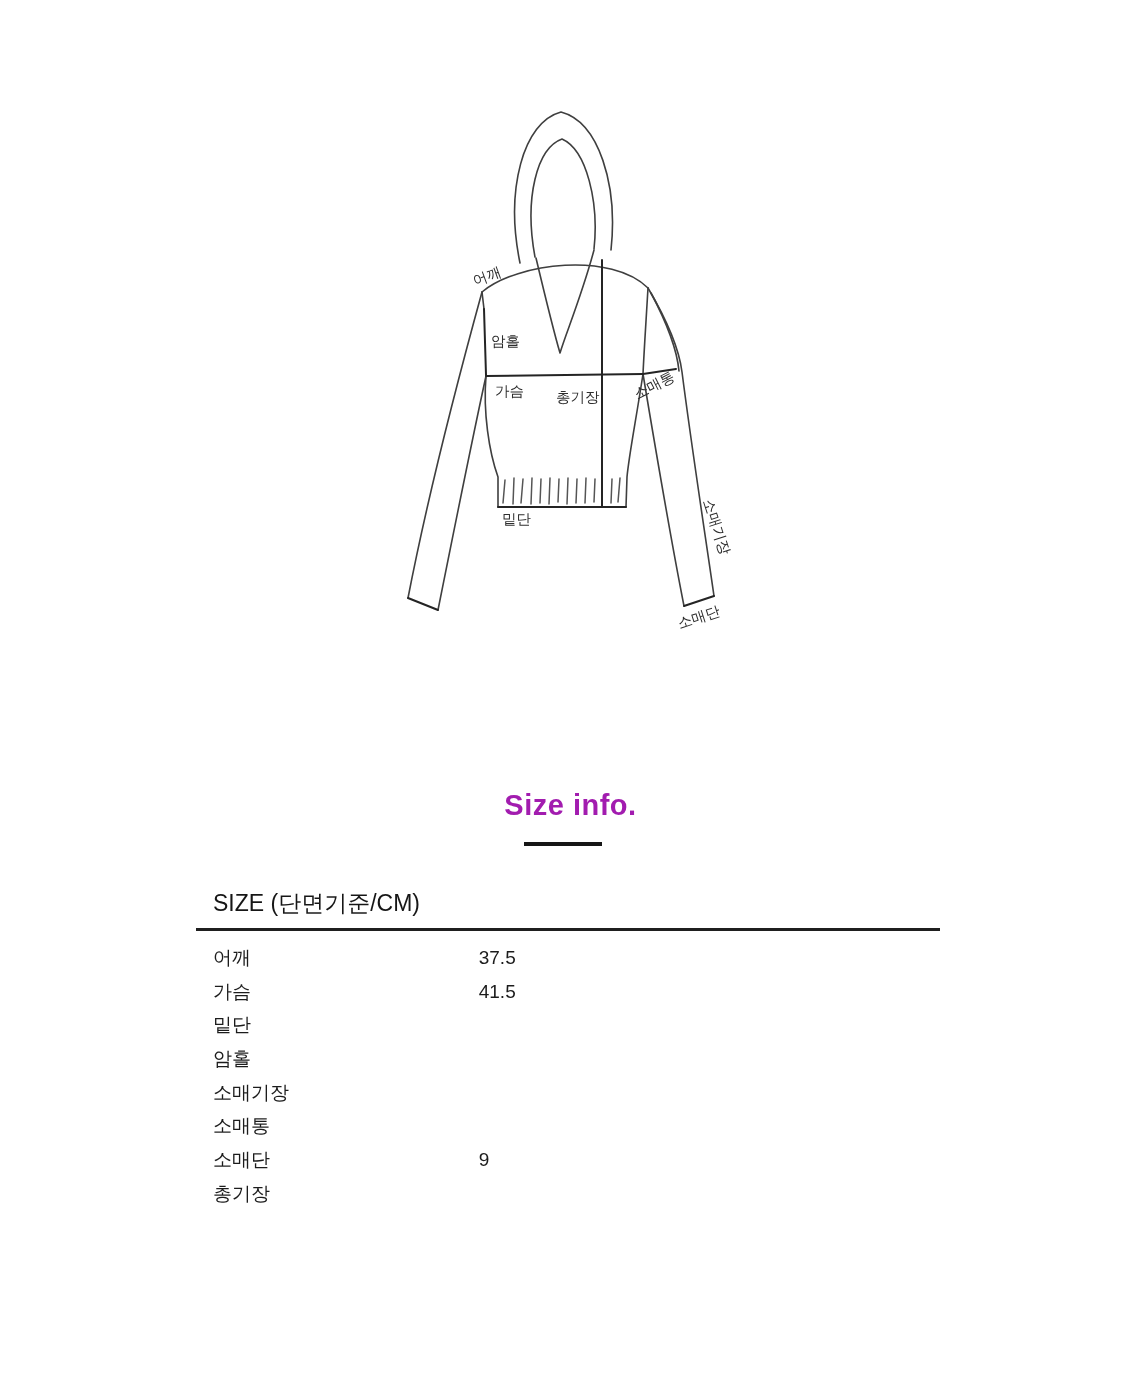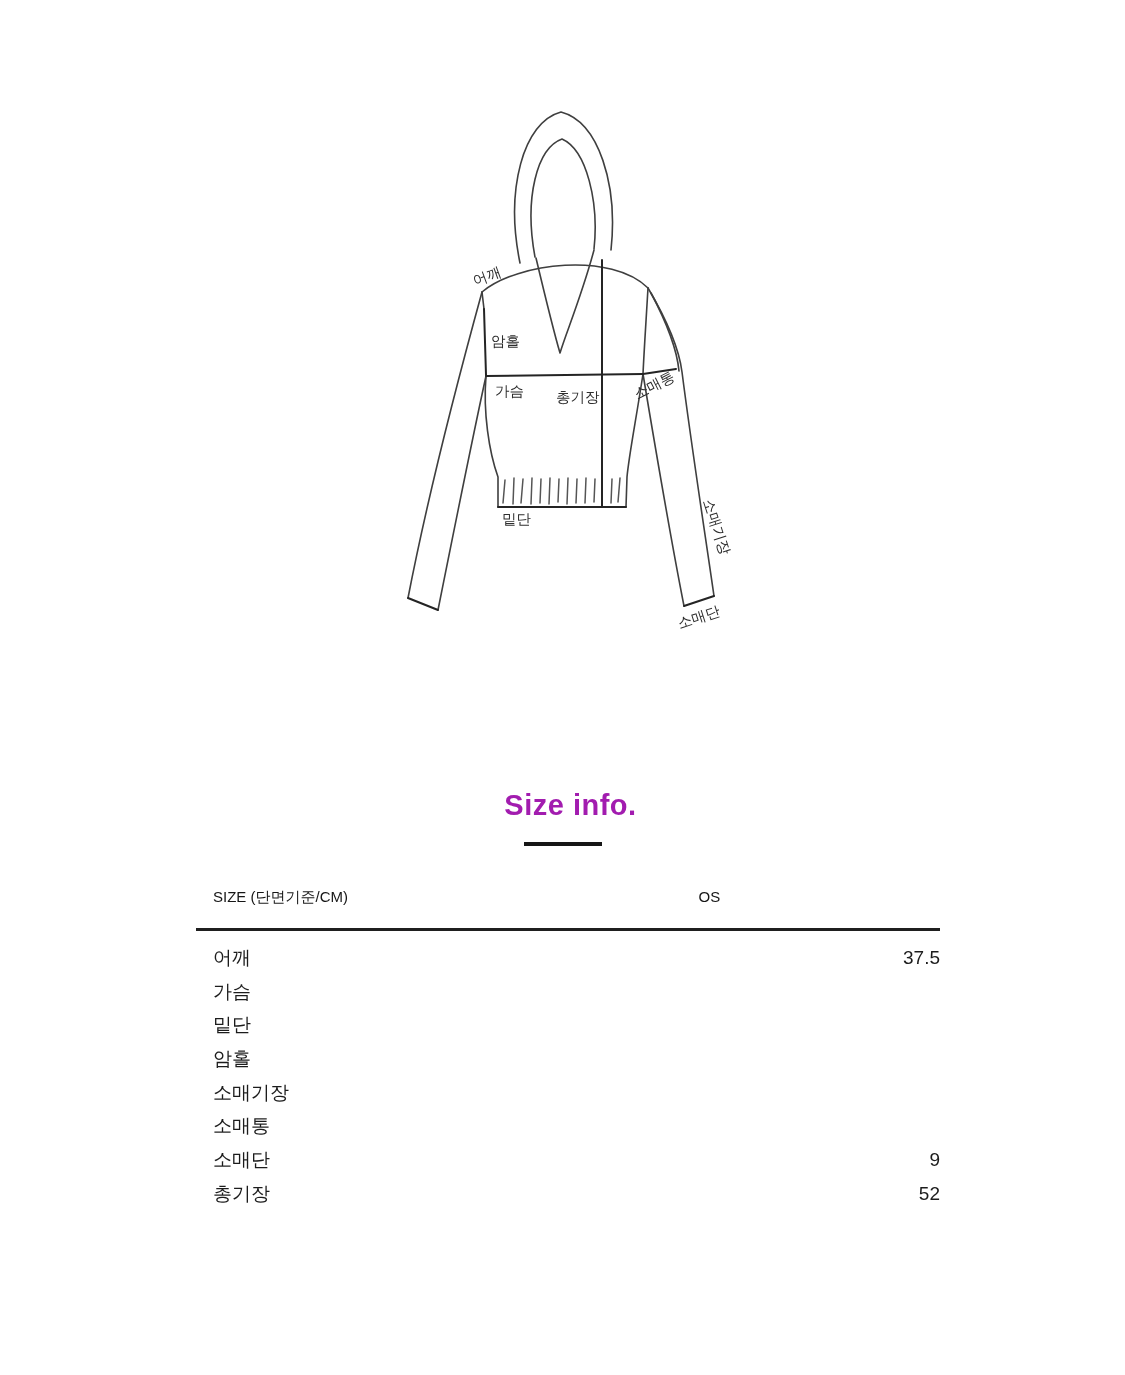--- a/index.html
+++ b/index.html
@@ -37,21 +37,21 @@
   }
   .size-table{
     position:absolute;
     top:888px;left:196px;width:744px;
   }
   .st-header{
     display:flex;
     align-items:flex-start;
     height:40px;
     border-bottom:3px solid #1f1f1f;
-    font-size:15px;
+    font-size:23px;
     font-weight:500;
     color:#161616;
   }
   .st-header .col-label{
     width:38%;
     padding-left:17px;
     box-sizing:border-box;
   }
   .st-header .col-size{
     width:62%;
@@ -65,21 +65,21 @@
     font-size:19px;
     color:#1c1c1c;
   }
   .st-row .cell-label{
     width:38%;
     padding-left:17px;
     box-sizing:border-box;
   }
   .st-row .cell-value{
     width:62%;
-    text-align:right;
+    text-align:left;
   }
 </style>
 </head>
 <body>
 
 <div class="page">
 
   <div class="sketch-wrap">
     <svg viewBox="0 0 1125 700" xmlns="http://www.w3.org/2000/svg">
 
@@ -137,46 +137,45 @@
       <text class="sketch-label" x="502" y="524">밑단</text>
     </svg>
   </div>
 
   <h2 class="section-title">Size info.</h2>
   <div class="title-divider"></div>
 
   <div class="size-table">
     <div class="st-header">
       <div class="col-label">SIZE (단면기준/CM)</div>
-      <div class="col-size">OS</div>
     </div>
     <div class="st-body">
       <div class="st-row">
         <div class="cell-label">어깨</div>
         <div class="cell-value">37.5</div>
       </div>
       <div class="st-row">
         <div class="cell-label">가슴</div>
+        <div class="cell-value">41.5</div>
       </div>
       <div class="st-row">
         <div class="cell-label">밑단</div>
       </div>
       <div class="st-row">
         <div class="cell-label">암홀</div>
       </div>
       <div class="st-row">
         <div class="cell-label">소매기장</div>
       </div>
       <div class="st-row">
         <div class="cell-label">소매통</div>
       </div>
       <div class="st-row">
         <div class="cell-label">소매단</div>
         <div class="cell-value">9</div>
       </div>
       <div class="st-row">
         <div class="cell-label">총기장</div>
-        <div class="cell-value">52</div>
       </div>
     </div>
   </div>
 
 </div>
 
 </body></html>

